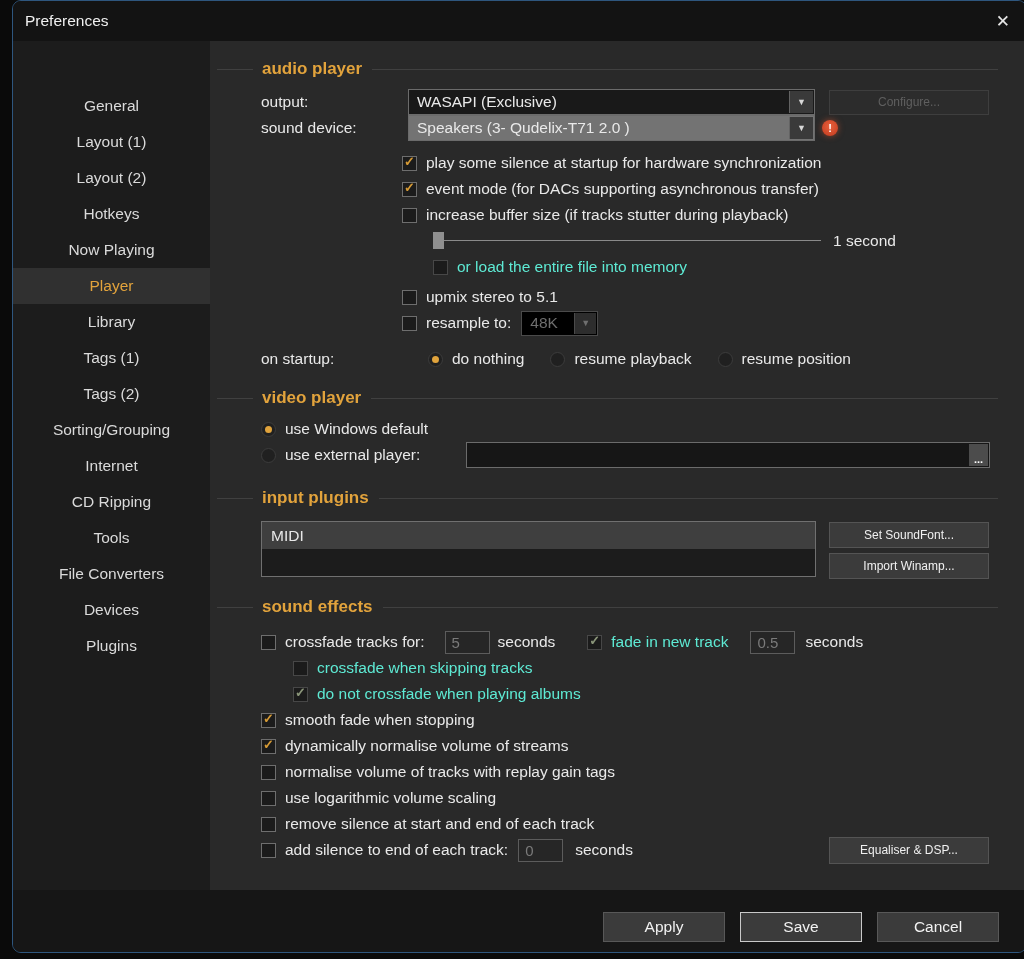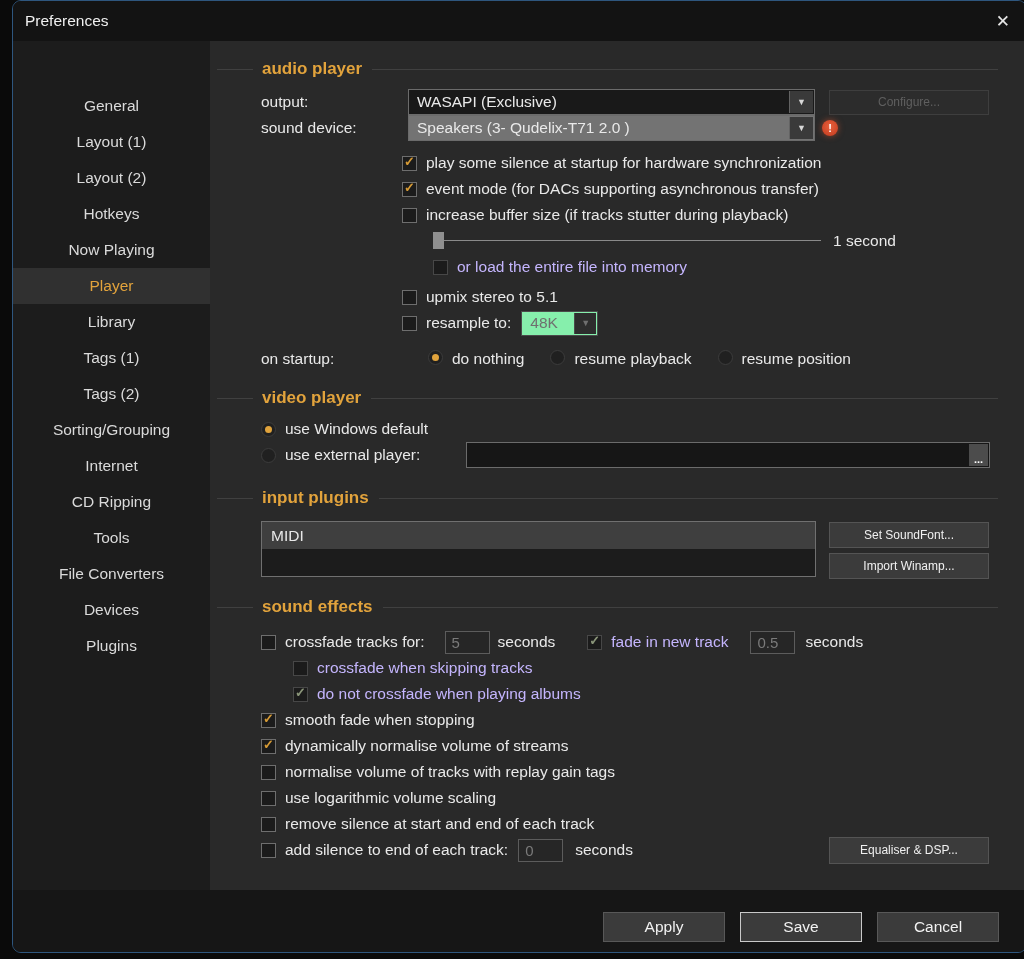--- a/index.html
+++ b/index.html
@@ -24,34 +24,34 @@
   .sec .pre{ width:36px; height:1px; background:#404040; margin-right:9px; flex:none; }
   .sec .sec-title{ color:#e2a33c; font-weight:bold; font-size:17px; flex:none; }
   .sec .post{ flex:1; height:1px; background:#404040; margin-left:10px; }
   
   .frow{ display:flex; align-items:center; height:26px; position:relative; }
   .lblcol{ width:147px; flex:none; }
   
   .combo{ width:407px; height:26px; background:#191919; border:1px solid #6b6b6b; position:relative; display:flex; align-items:center; padding-left:8px; flex:none; }
   .combo.lit{ background:#737373; }
   .combo .arrow-box{ position:absolute; right:1px; top:1px; bottom:1px; width:24px; background:#3a3a3a; border-left:1px solid #636363; color:#d8d8d8; font-size:9px; display:flex; align-items:center; justify-content:center; }
-  .combo.mini{ width:77px; height:25px; background:#86efac; border-color:#4a4a4a; color:#6f6f6f; margin-left:10px; }
+  .combo.mini{ width:77px; height:25px; background:#000000; border-color:#4a4a4a; color:#6f6f6f; margin-left:10px; }
   .combo.mini .arrow-box{ width:22px; background:#2d2d2d; color:#6f6f6f; border-left-color:#4a4a4a; }
   
   .btn-side{ position:absolute; right:9px; width:160px; height:25px; background:#3b3b3b; border:1px solid #545454; color:#f0f0f0; font-size:12px; display:flex; align-items:center; justify-content:center; }
   .btn-side.disabled{ background:#2c2c2c; border-color:#3e3e3e; color:#5f5f5f; }
   
   .cb{ width:15px; height:15px; flex:none; background:#1b1b1b; border:1px solid #6e6e6e; margin-right:9px; position:relative; }
   .cb.checked::after{ content:"✓"; position:absolute; left:1px; top:-3px; color:#d59a35; font-size:13px; font-weight:bold; }
   .cb.dis{ border-color:#474747; }
   .cb.dis.checked::after{ color:#8a9579; }
-  .dis-label{ color:#c4b5fd; }
+  .dis-label{ color:#5eead4; }
   .radio{ width:15px; height:15px; flex:none; border-radius:50%; background:#202020; border:1px solid #3c3c3c; margin-right:9px; position:relative; }
   .radio.sel::after{ content:""; position:absolute; left:3px; top:3px; width:7px; height:7px; border-radius:50%; background:#e0a33c; }
-  .ropt{ display:flex; align-items:flex-start; margin-right:26px; }
+  .ropt{ display:flex; align-items:center; margin-right:26px; }
   
   .slider{ position:relative; width:388px; height:18px; flex:none; }
   .slider .track{ position:absolute; left:0; right:0; top:8px; height:1px; background:#8a8a8a; }
   .slider .thumb{ position:absolute; left:0; top:0; width:11px; height:17px; background:#8f8f8f; }
   
   .num{ width:45px; height:23px; background:#262626; border:1px solid #5c5c5c; color:#7a7a7a; font-size:15px; font-family:"Liberation Sans",sans-serif; padding-left:6px; }
   
   .path-input{ flex:1; height:26px; background:#161616; border:1px solid #6b6b6b; position:relative; margin-left:46px; margin-right:8px; }
   .dots-btn{ position:absolute; right:1px; top:1px; bottom:1px; width:19px; background:#4c4c4c; color:#ffffff; font-size:11px; font-weight:bold; display:flex; align-items:flex-end; justify-content:center; padding-bottom:1px; }
   

